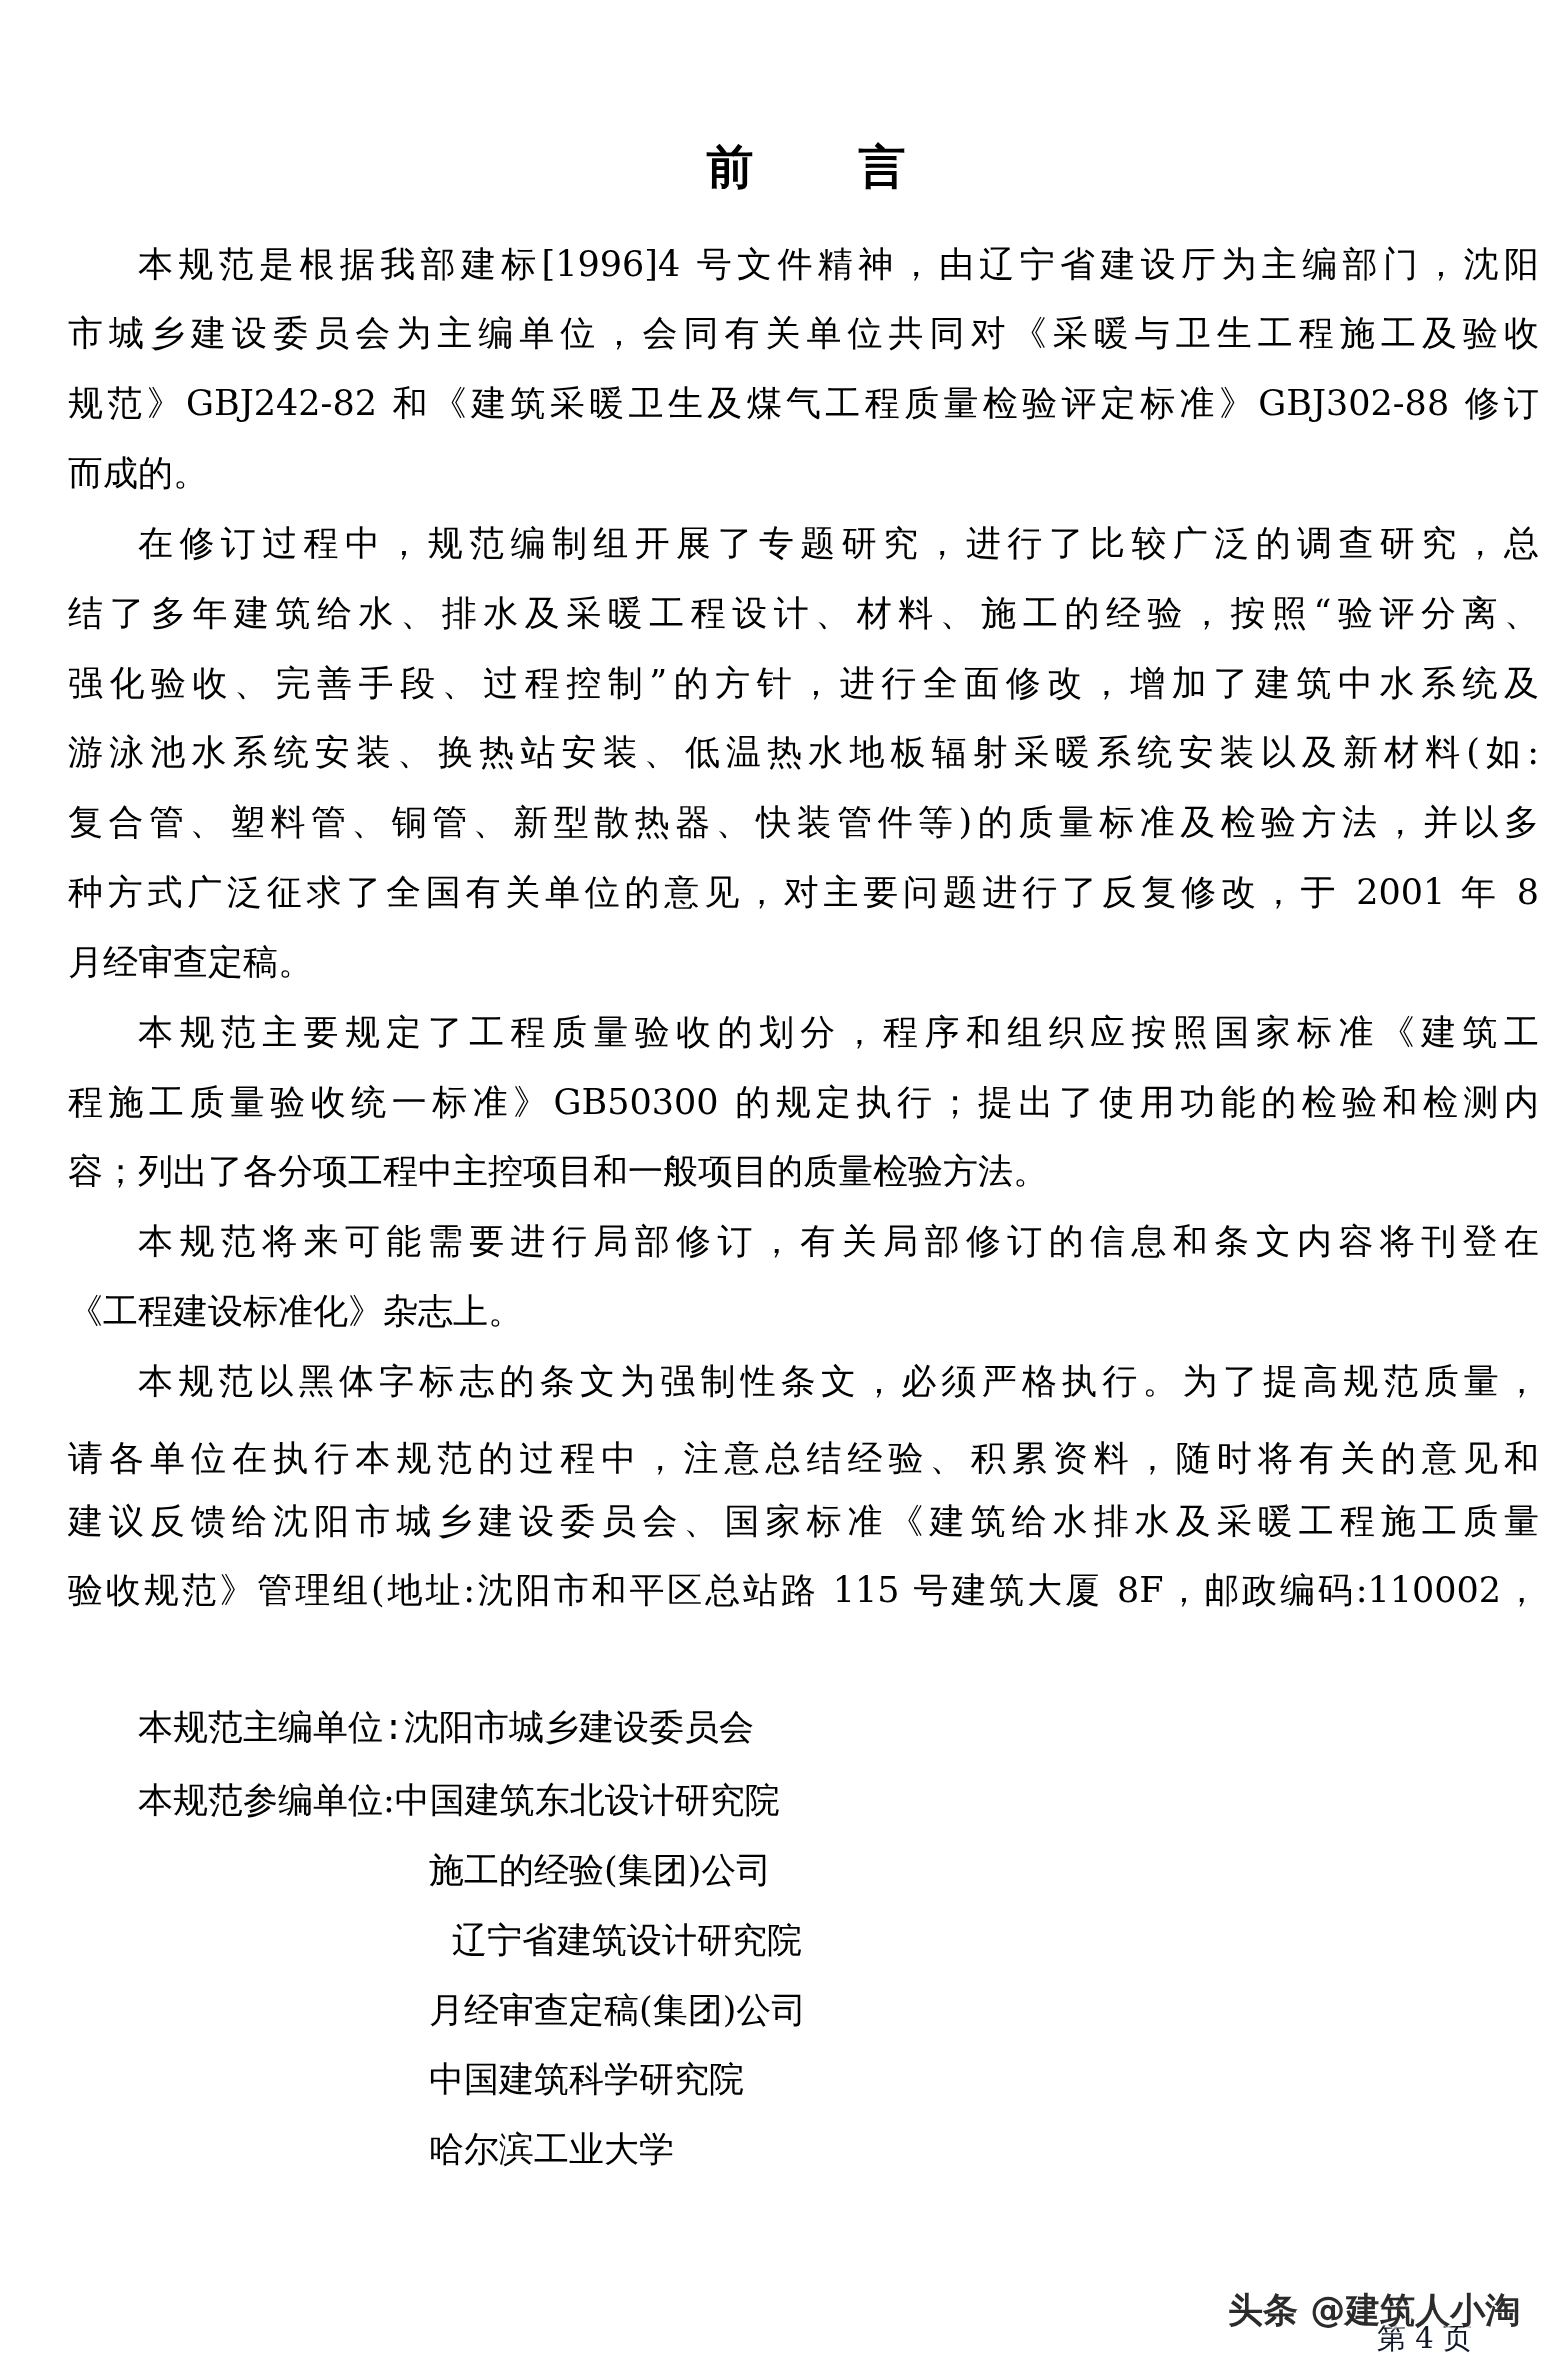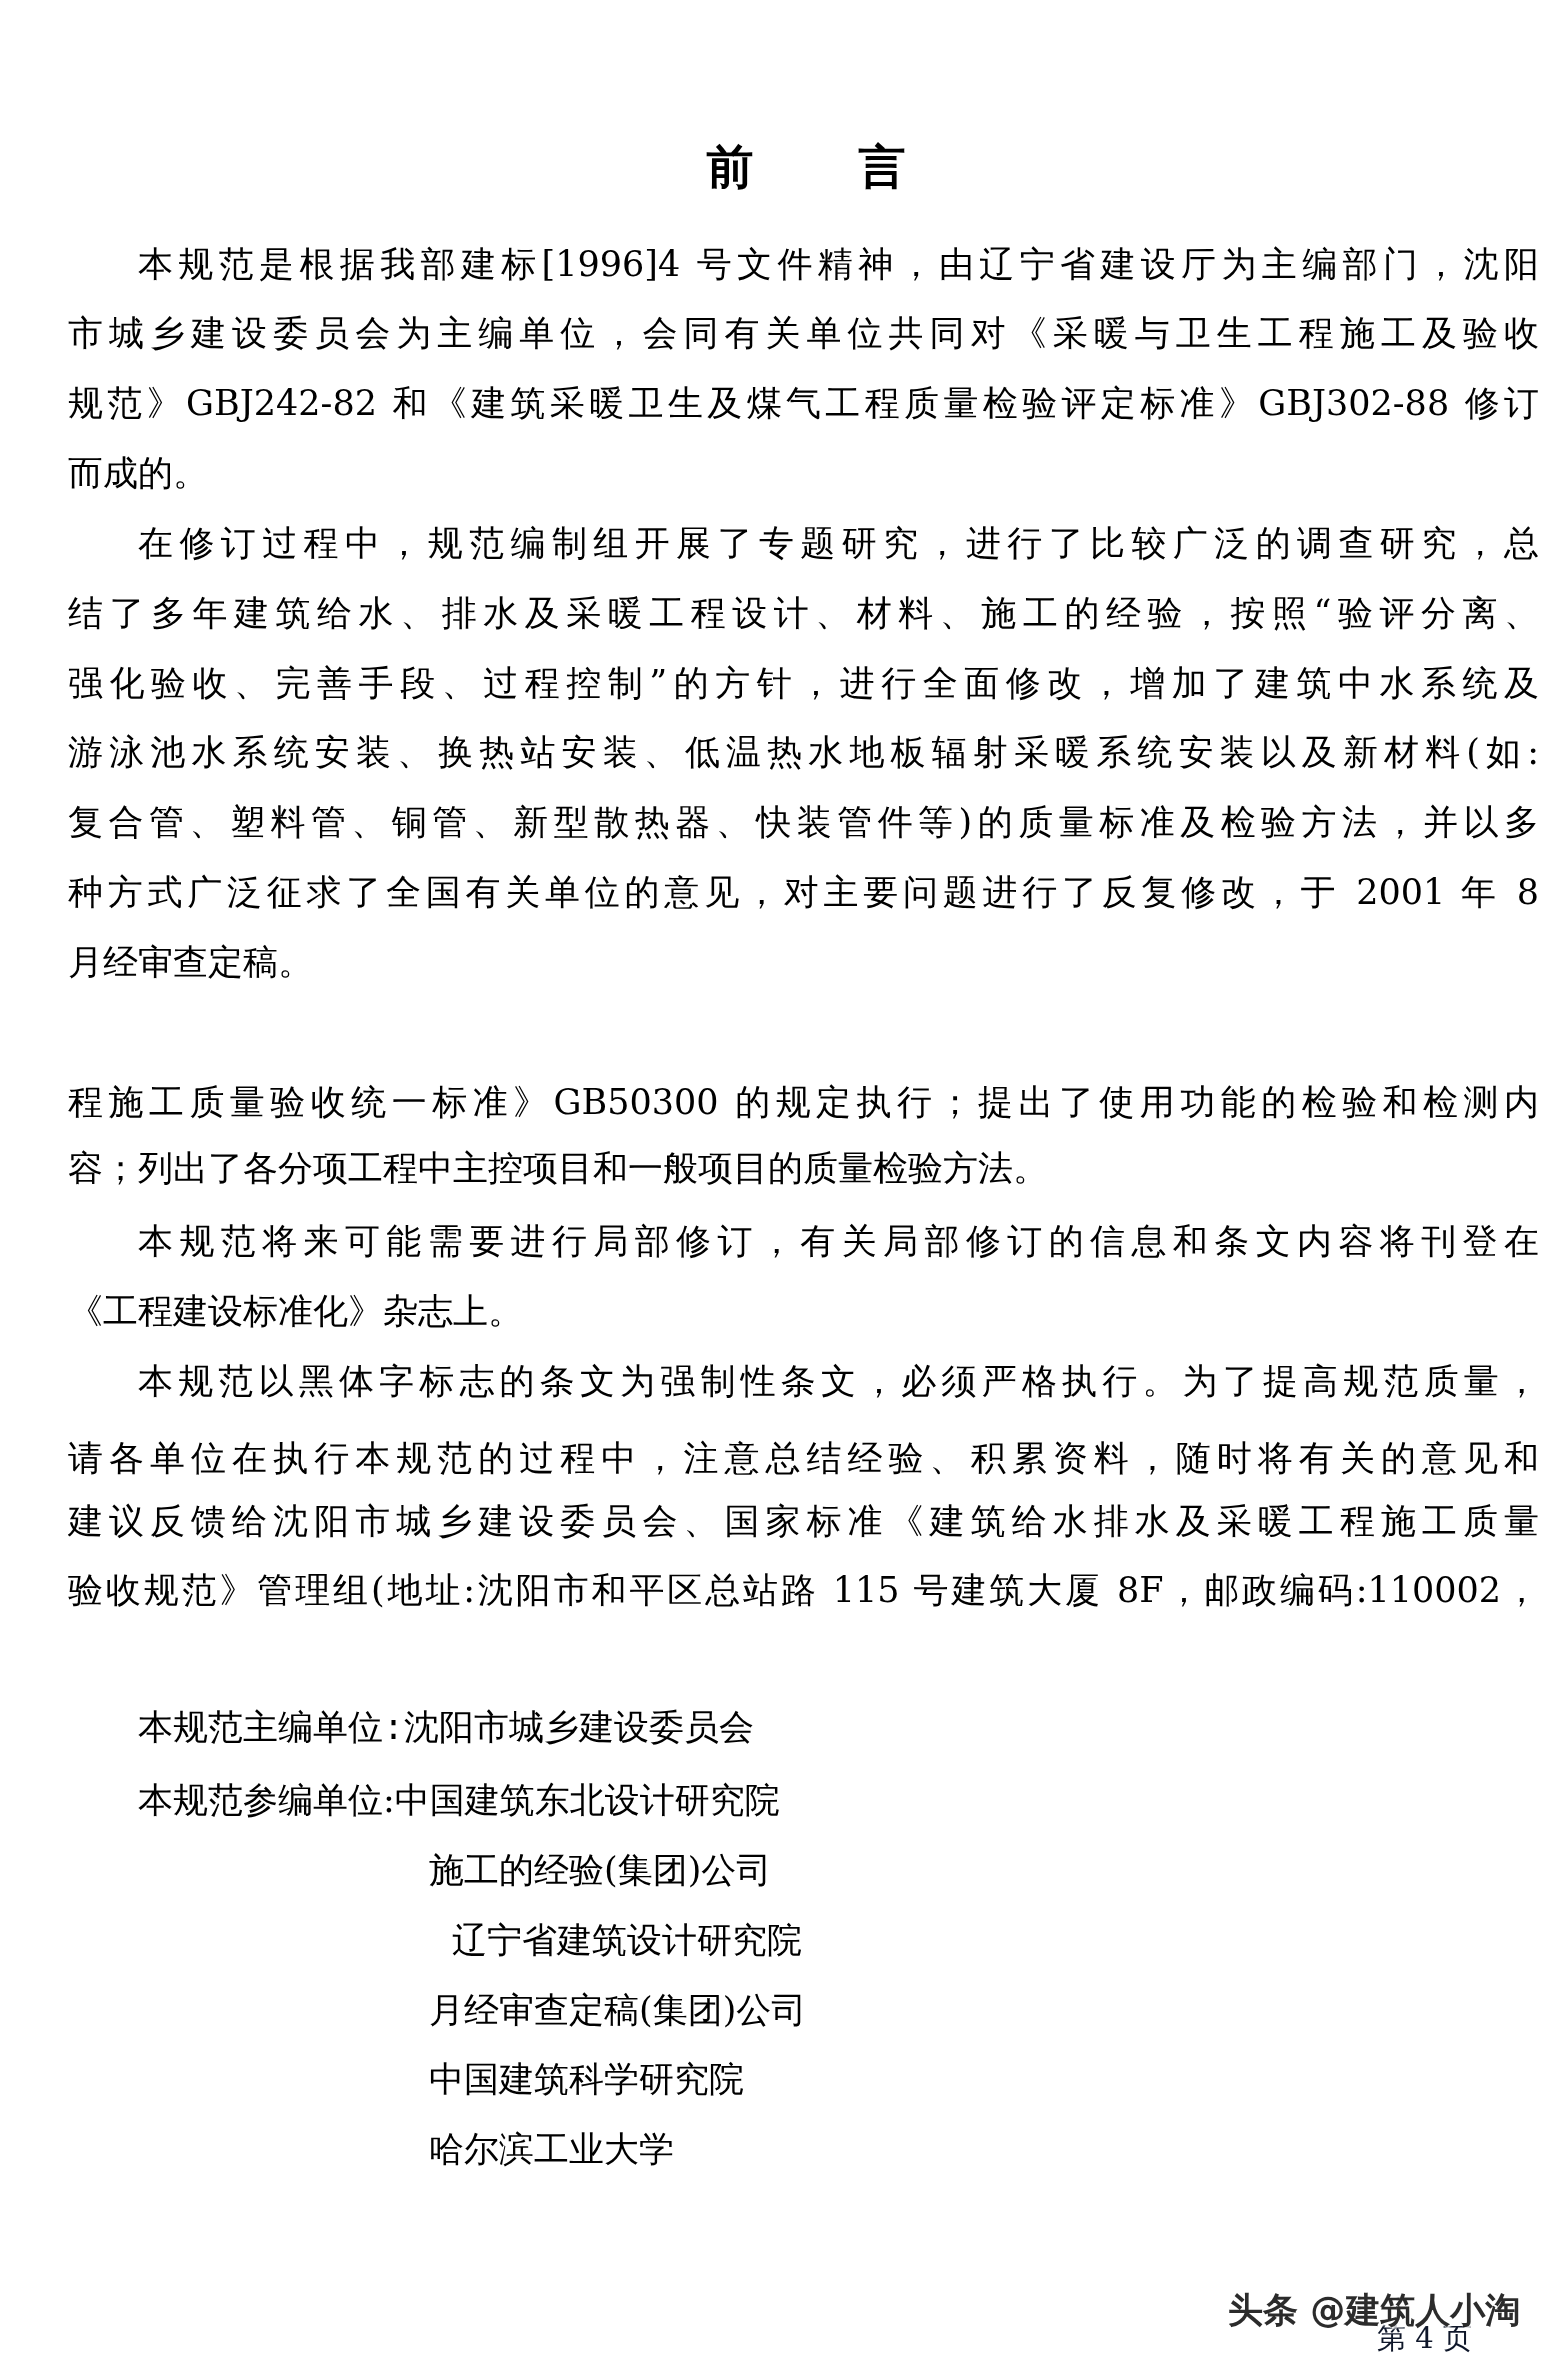--- a/index.html
+++ b/index.html
@@ -92,22 +92,23 @@
   <div class="line" style="left:44px; top:451px;">而成的。</div>
 
   <div class="line justify" style="left:114px; top:521px; width:1401px;">在修订过程中，规范编制组开展了专题研究，进行了比较广泛的调查研究，总</div>
   <div class="line justify" style="left:44px; top:591px; width:1471px;">结了多年建筑给水、排水及采暖工程设计、材料、施工的经验，按照“验评分离、</div>
   <div class="line justify" style="left:44px; top:661px; width:1471px;">强化验收、完善手段、过程控制”的方针，进行全面修改，增加了建筑中水系统及</div>
   <div class="line justify" style="left:44px; top:730px; width:1471px;">游泳池水系统安装、换热站安装、低温热水地板辐射采暖系统安装以及新材料(如:</div>
   <div class="line justify" style="left:44px; top:800px; width:1471px;">复合管、塑料管、铜管、新型散热器、快装管件等)的质量标准及检验方法，并以多</div>
   <div class="line justify" style="left:44px; top:870px; width:1471px;">种方式广泛征求了全国有关单位的意见，对主要问题进行了反复修改，于 2001 年 8</div>
   <div class="line" style="left:44px; top:940px;">月经审查定稿。</div>
 
+  <div class="line justify" style="left:114px; top:1010px; width:1401px;">本规范主要规定了工程质量验收的划分，程序和组织应按照国家标准《建筑工</div>
   <div class="line justify" style="left:44px; top:1080px; width:1471px;">程施工质量验收统一标准》GB50300 的规定执行；提出了使用功能的检验和检测内</div>
-  <div class="line" style="left:44px; top:1149px;font-family:Liberation Mono, monospace;">容；列出了各分项工程中主控项目和一般项目的质量检验方法。</div>
+  <div class="line" style="left:44px; top:1149px;">容；列出了各分项工程中主控项目和一般项目的质量检验方法。</div>
 
   <div class="line justify" style="left:114px; top:1219px; width:1401px;">本规范将来可能需要进行局部修订，有关局部修订的信息和条文内容将刊登在</div>
   <div class="line" style="left:44px; top:1289px;">《工程建设标准化》杂志上。</div>
 
   <div class="line justify" style="left:114px; top:1359px; width:1401px;">本规范以黑体字标志的条文为强制性条文，必须严格执行。为了提高规范质量，</div>
   <div class="line justify" style="left:44px; top:1436px; width:1471px;">请各单位在执行本规范的过程中，注意总结经验、积累资料，随时将有关的意见和</div>
   <div class="line justify" style="left:44px; top:1499px; width:1471px;">建议反馈给沈阳市城乡建设委员会、国家标准《建筑给水排水及采暖工程施工质量</div>
   <div class="line justify" style="left:44px; top:1568px; width:1471px;">验收规范》管理组(地址:沈阳市和平区总站路 115 号建筑大厦 8F，邮政编码:110002，</div>
 
   <div class="line" style="left:114px; top:1708px;font-family:Liberation Mono, monospace;">

